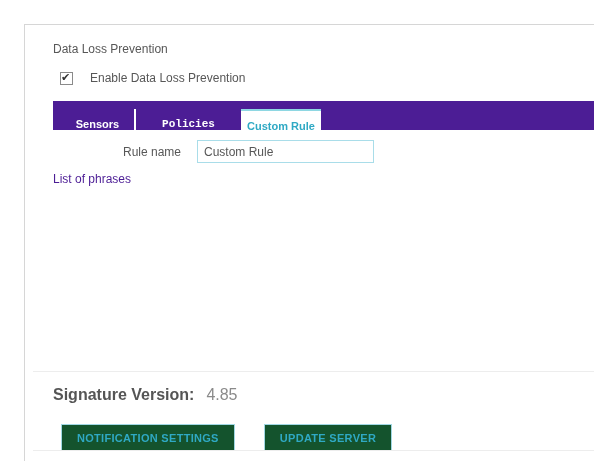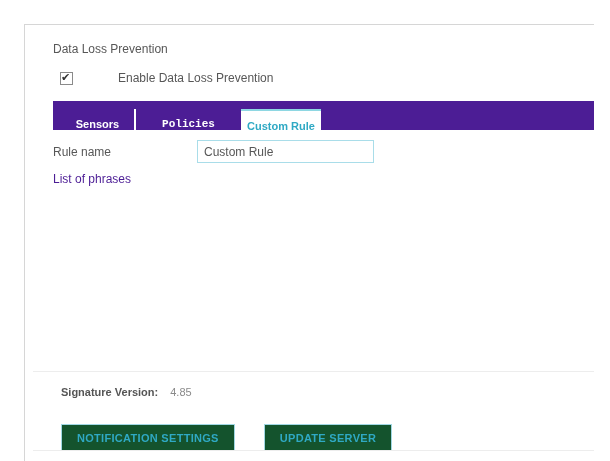--- a/index.html
+++ b/index.html
@@ -15,21 +15,21 @@
     overflow: hidden;
   }
 
   .page-title {
     position: absolute; left: 20px; top: 9px;
     font-size: 12px; color: #575757;
   }
 
   .enable-row {
     position: absolute; left: 19px; top: 30px;
-    display: flex; align-items: center; gap: 28px;
+    display: flex; align-items: center;
   }
   .checkbox {
     position: relative;
     width: 13px; height: 13px;
     border: 1px solid #8a8a8a;
     background: #fff;
     display: inline-block;
     cursor: pointer;
   }
   .checkbox.checked::after {
@@ -59,21 +59,21 @@
   .tab-active {
     width: 80px;
     background: #ffffff;
     color: #2fa9c4;
     height: 31px;
     border-top: 2px solid #8ed7e2;
   }
 
   .rulename-label {
     position: absolute; left: 20px; top: 112px;
-    width: 128px; text-align: left;
+    width: 128px; text-align: right;
     font-size: 12px; color: #575757;
   }
   .rulename-input {
     position: absolute; left: 164px; top: 107px;
     width: 177px; height: 23px;
     border: 1px solid #a9dde9;
     padding: 0 6px;
     font-family: "Liberation Sans", sans-serif;
     font-size: 12px; color: #575757;
     outline: none;
@@ -94,22 +94,22 @@
     resize: both;
     outline: none;
     overflow: auto;
   }
 
   .divider { position: absolute; left: 0; width: 610px; height: 1px; background: #ededed; }
   .divider-1 { top: 338px; }
   .divider-2 { top: 417px; }
 
   .signature-row {
-    position: absolute; left: 20px; top: 353px;
-    font-size: 11px;
+    position: absolute; left: 12px; top: 353px;
+    font-size: 16px;
   }
   .signature-label { color: #555555; font-weight: 600; }
   .signature-value { color: #8a8a8a; margin-left: 4px; }
 
   .btn-row {
     position: absolute; left: 20px; top: 383px;
     display: flex; gap: 13px;
   }
   .btn-outline {
     height: 27px;

